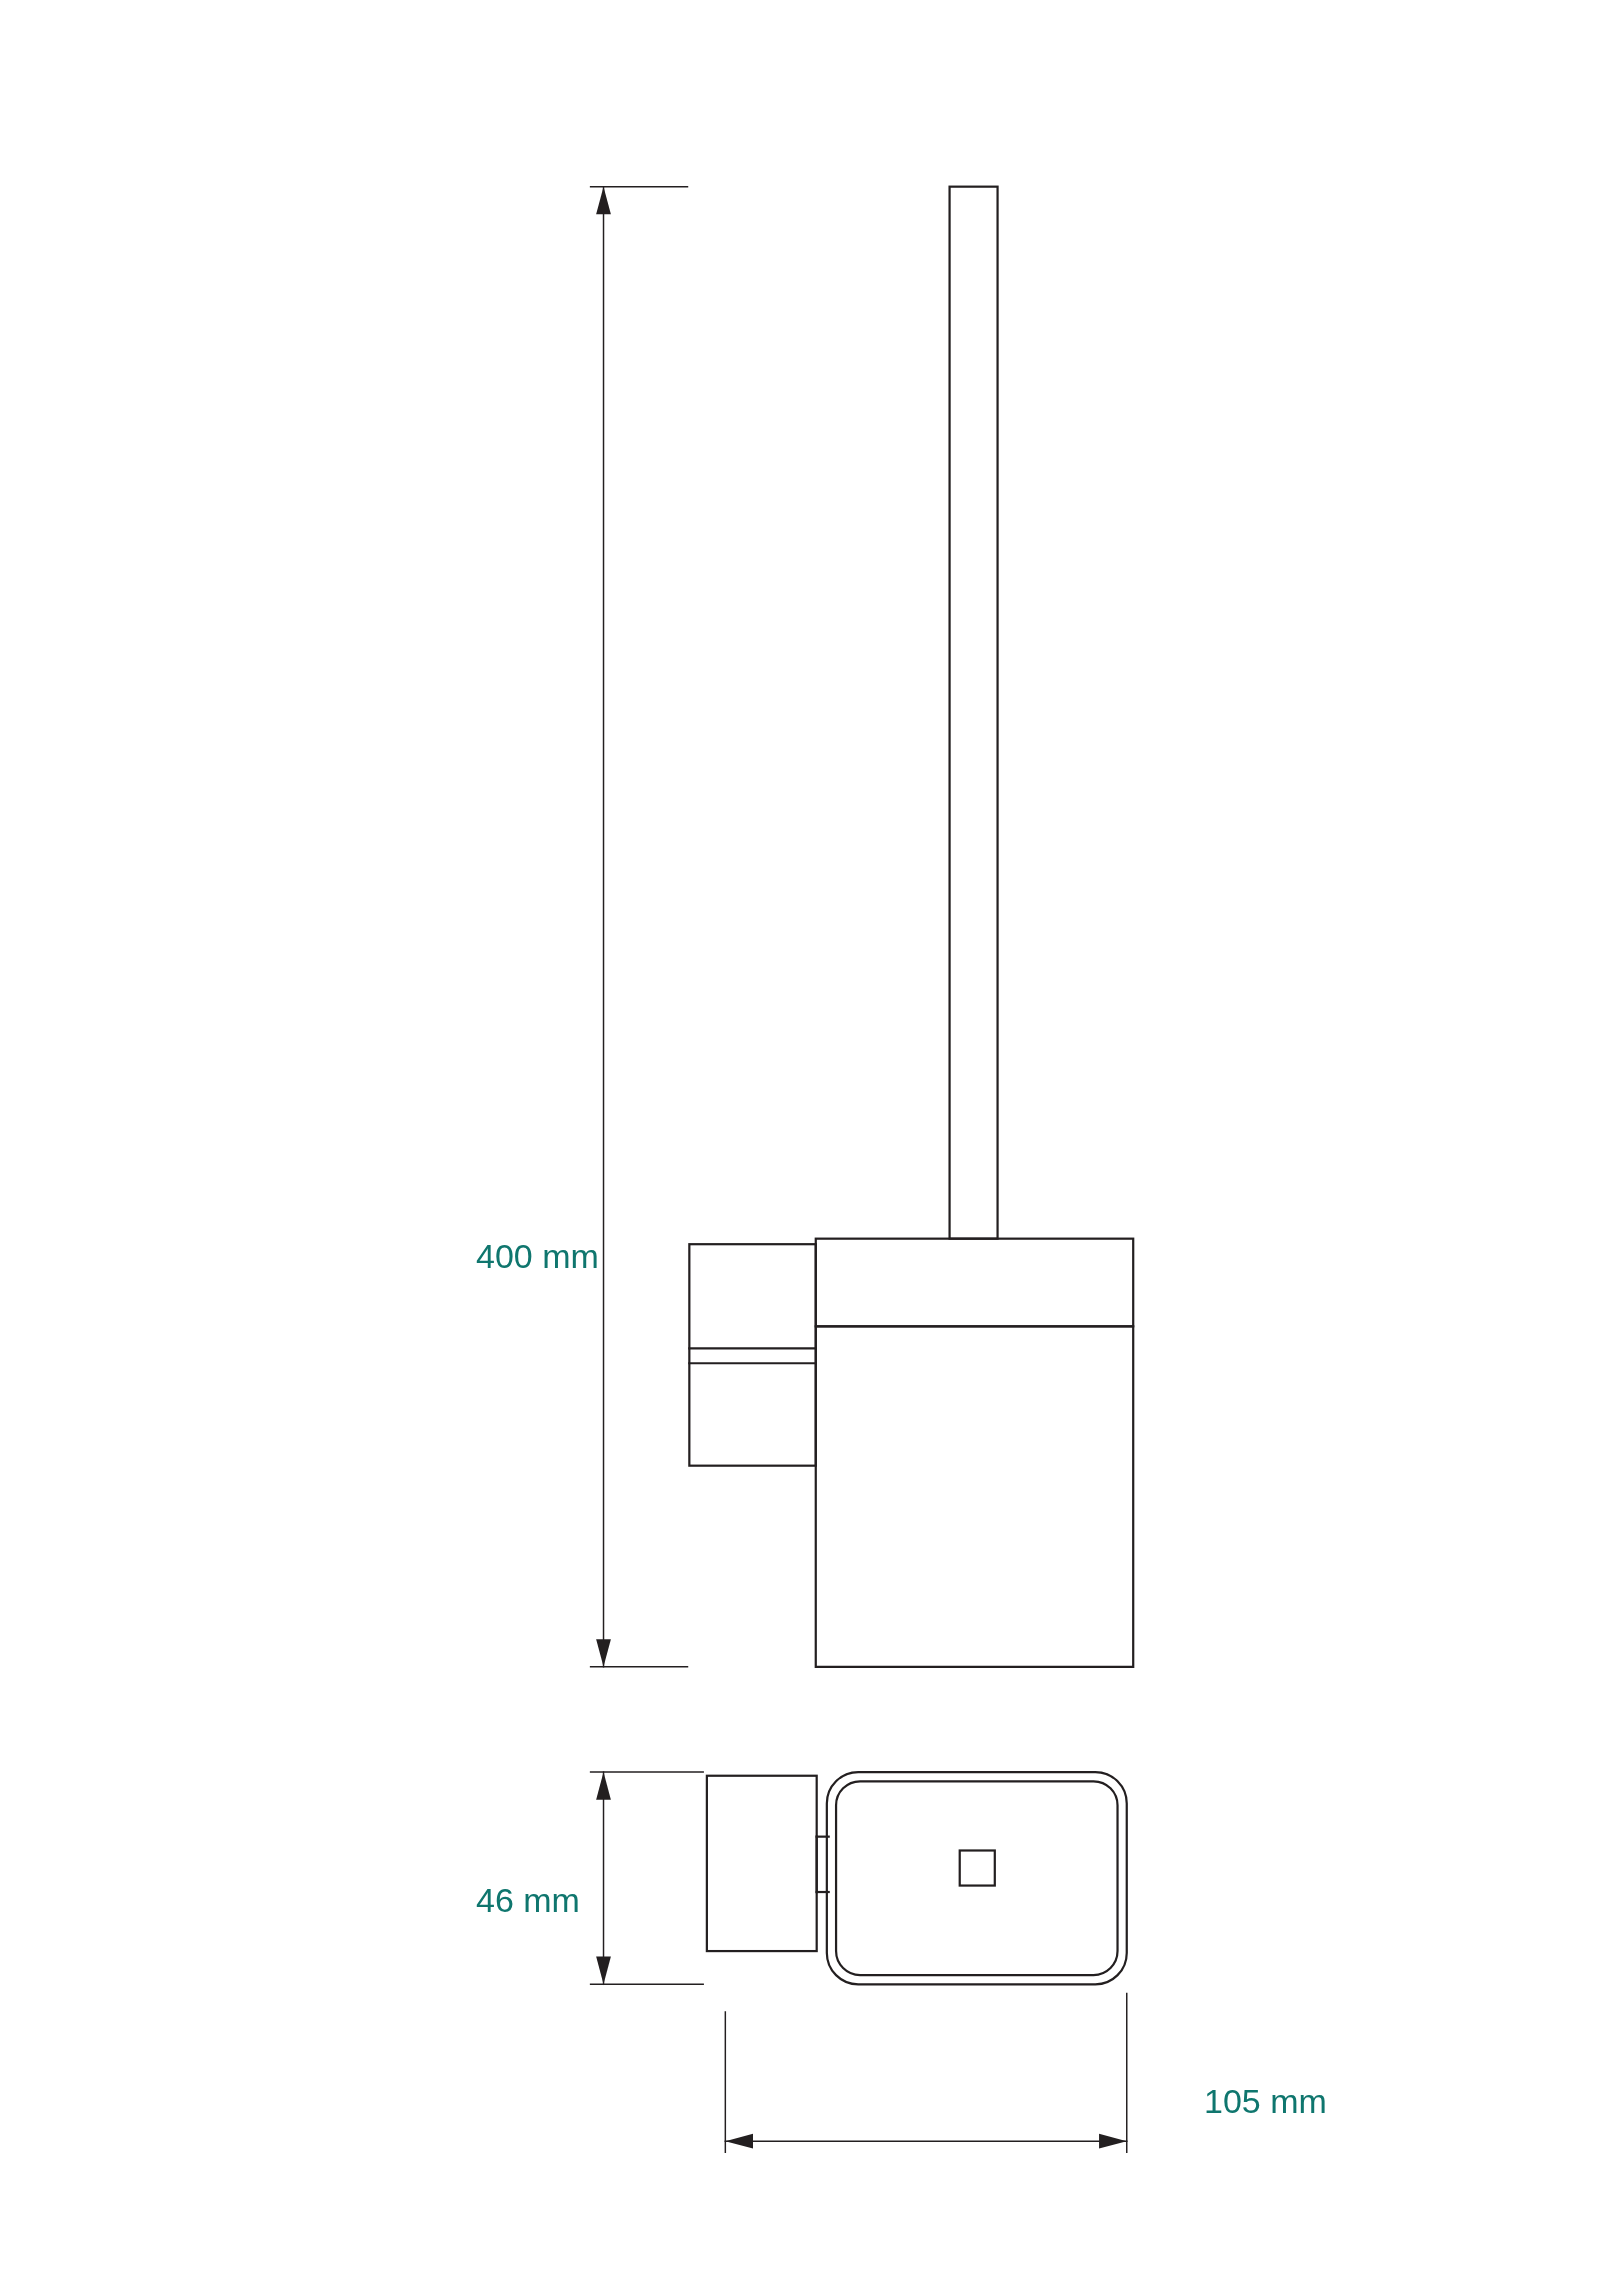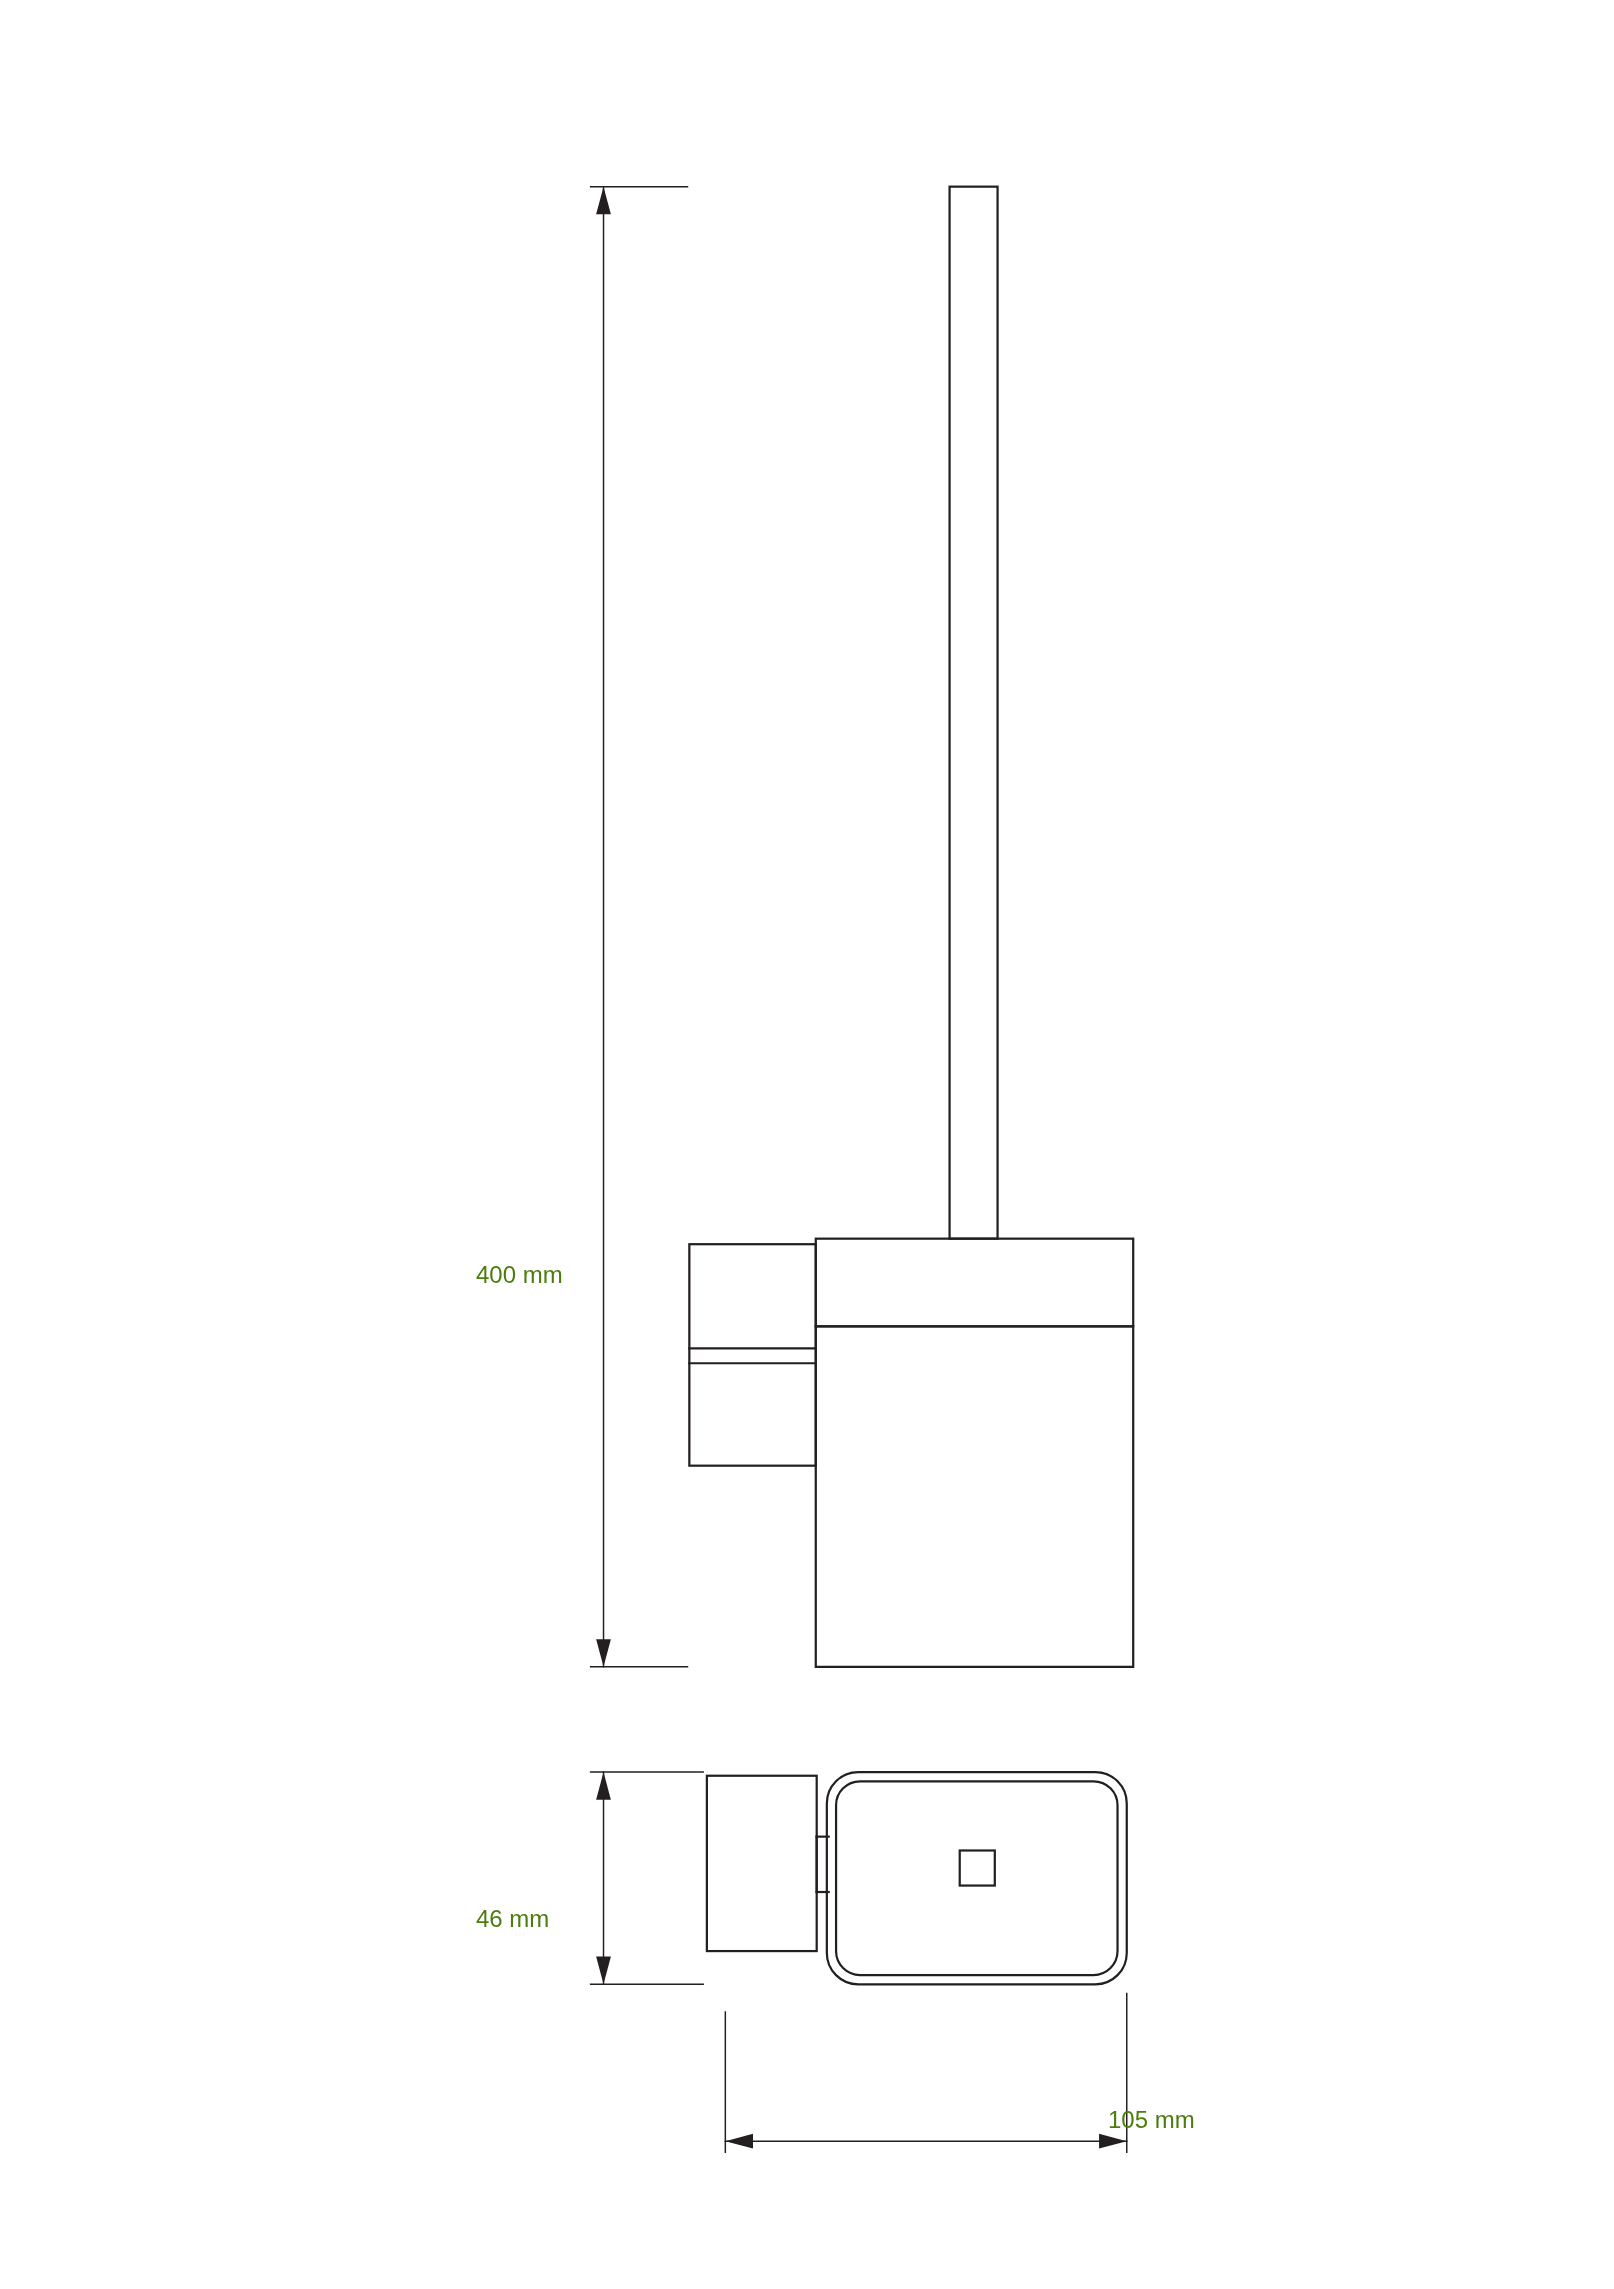--- a/index.html
+++ b/index.html
@@ -17,35 +17,34 @@
   #drawing {
     position: absolute;
     left: 0;
     top: 0;
     width: 1614px;
     height: 2290px;
   }
   .dim-label {
     position: absolute;
     font-family: "Liberation Sans", sans-serif;
-    font-size: 24px;
-    color: #4d7c0f;
+    font-size: 34px;
+    color: #0f766e;
     white-space: nowrap;
-    margin-top: 24px;
   }
   #label-height {
     left: 476px;
     top: 1237px;
   }
   #label-depth {
     left: 476px;
     top: 1881px;
   }
   #label-width {
-    left: 1096px;
+    left: 1192px;
     top: 2082px;
     padding-left: 12px;
   }
 </style>
 </head>
 <body>
 
 <div id="diagram-root">
 
   <svg id="drawing" viewBox="0 0 1749 2481" xmlns="http://www.w3.org/2000/svg">

